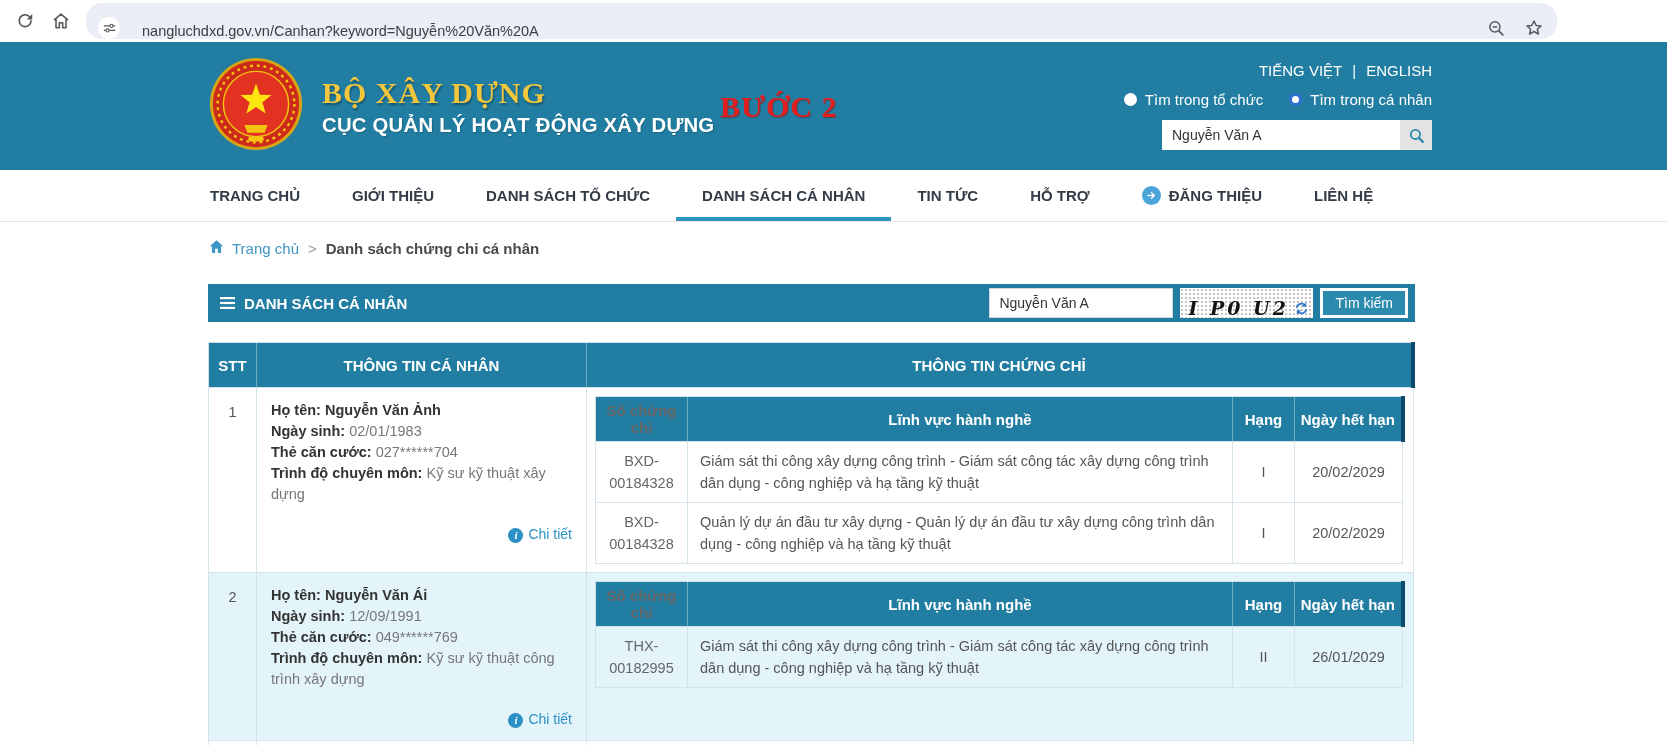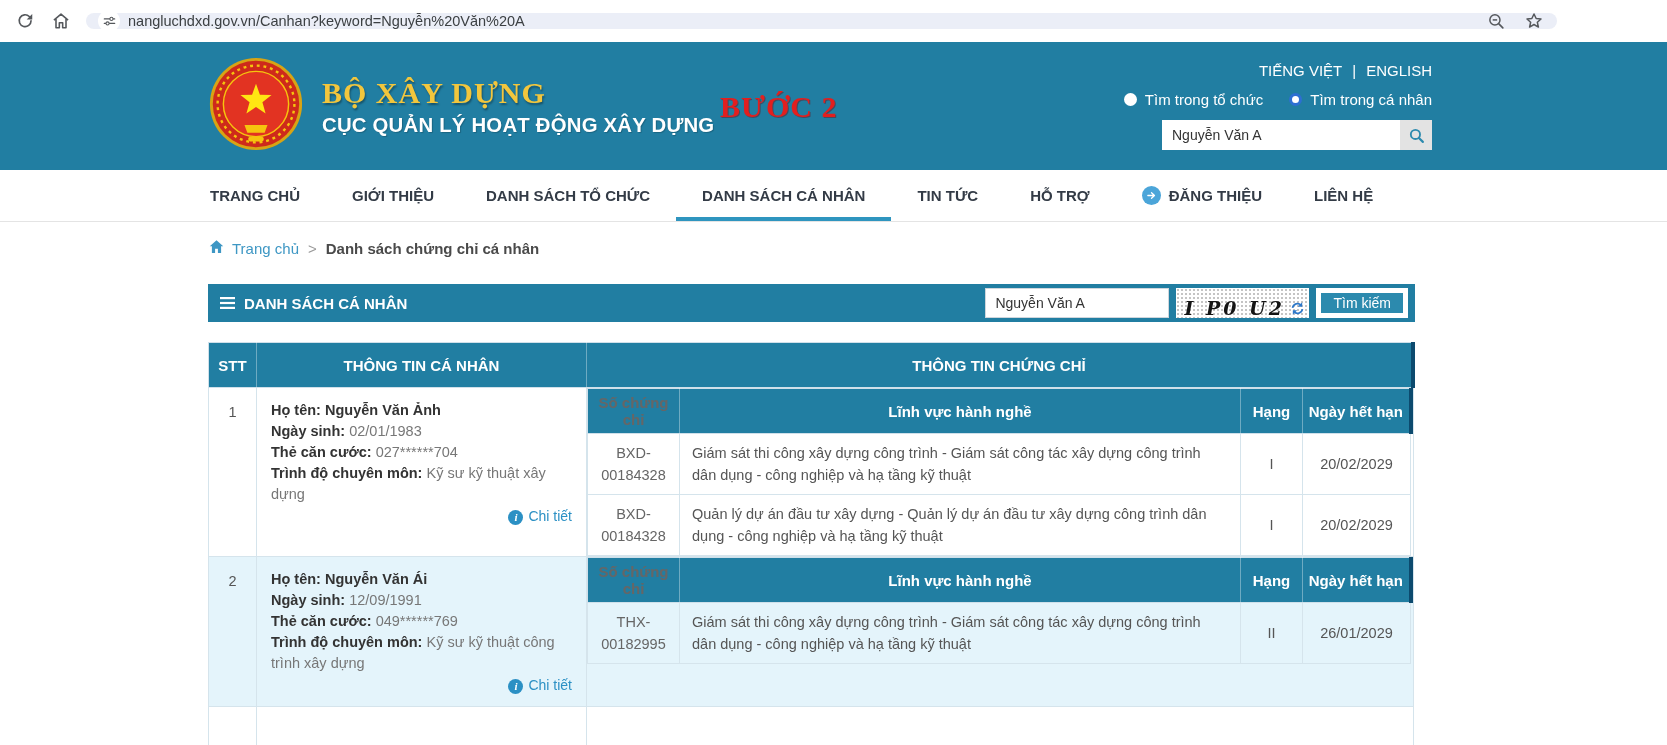--- a/index.html
+++ b/index.html
@@ -2,22 +2,22 @@
 <html><head>
 <meta charset="utf-8">
 <style>
   * { margin:0; padding:0; box-sizing:border-box; }
   html,body { width:1667px; height:745px; overflow:hidden; background:#fff;
     font-family:"Liberation Sans","DejaVu Sans",sans-serif; }
 
   
   .browser { height:42px; background:#fff; display:flex; align-items:center; padding:0 14px; gap:14px; }
   .chrome-icon { width:22px; height:22px; display:flex; align-items:center; justify-content:center; cursor:pointer; }
-  .omnibox { flex:1; height:16px; background:#ebeef7; border-radius:16px; display:flex; align-items:center;
-    padding:0 12px; gap:8px; margin-right:96px; }
+  .omnibox { flex:1; height:36px; background:#ebeef7; border-radius:16px; display:flex; align-items:flex-end;
+    padding:0 12px; gap:22px; margin-right:96px; }
   .site-chip { width:22px; height:22px; border-radius:50%; background:#fff; display:flex; align-items:center; justify-content:center; }
   .url-text { flex:1; font-size:14.5px; color:#3c4043; white-space:nowrap; overflow:hidden; }
   .omni-right { display:flex; gap:16px; align-items:center; }
 
   
   .site-header { height:128px; background:#217EA2; position:relative; }
   .header-inner { width:1224px; margin-left:208px; height:100%; position:relative; display:flex; align-items:center; }
   .brand { display:flex; align-items:center; gap:18px; }
   .brand-t1 { font-family:"Liberation Serif","DejaVu Serif",serif; font-weight:bold; font-size:30px;
     color:#F2C63D; letter-spacing:1px; text-shadow:1px 2px 2px rgba(0,0,0,.35); }
@@ -60,42 +60,42 @@
   .panel-title { color:#fff; font-weight:bold; font-size:15px; display:flex; align-items:center; gap:9px; margin-right:auto; }
   .panel input { height:30px; border:1px solid #cfd6dc; padding:0 9px; font-size:14px; color:#333; width:184px;
     font-family:inherit; outline:none; }
   .panel input::placeholder { color:#9aa0a6; }
   .captcha-box { width:133px; height:30px; background:#fff; display:flex; align-items:center;
     justify-content:space-between; padding:10px 3px 0 8px;
     background-image:radial-gradient(#c4c4c4 0.8px, transparent 0.9px); background-size:4px 4px; }
   .captcha-text { font-family:"DejaVu Serif","Liberation Serif",serif; font-style:italic; font-weight:bold;
     font-size:19px; letter-spacing:3px; color:#141414; white-space:nowrap; }
   .captcha-refresh { cursor:pointer; display:flex; align-items:center; }
-  .search-btn { height:30px; padding:0 12px; background:#2C8AAE; border:5px solid #ffffff; color:#fff; font-size:14px;
+  .search-btn { height:30px; padding:0 12px; background:#2C8AAE; border:3px solid #ffffff; color:#fff; font-size:14px;
     cursor:pointer; font-family:inherit; }
 
   
   .results { width:1207px; margin:20px 0 0 208px; border-collapse:collapse; font-size:14.5px; table-layout:fixed; }
   .results thead th { background:#217EA2; color:#fff; font-size:15px; height:45px;
     border:1px solid #CFE0EA; border-right:1px solid rgba(255,255,255,.35); }
   .results thead th:last-child { border-right:4px solid #0c4a6e; }
   th.col-stt { width:48px; }
   th.col-personal { width:330px; }
   .results tbody td { border:1px solid #D5E4EC; vertical-align:top; }
   tr.alt td { background:#E4F4FB; }
   td.stt { text-align:center; padding-top:16px; color:#555; }
   td.personal { padding:12px 14px 10px 14px; line-height:21px; }
   .plabel, .pname { font-weight:bold; color:#333; }
   .pval { color:#777; }
-  .detail { text-align:right; margin-top:1px; }
+  .detail { text-align:right; margin-top:19px; }
   .info-icon { display:inline-block; width:15px; height:15px; border-radius:50%; background:#2B90C4; color:#fff;
     font-size:11px; font-weight:bold; text-align:center; line-height:15px; margin-right:5px;
     font-family:"Liberation Serif",serif; font-style:italic; }
   .detail a { color:#2B90C4; text-decoration:none; font-size:14px; cursor:pointer; }
-  td.certcell { }
+  td.certcell { padding:8px; }
   .inner { width:100%; border-collapse:collapse; }
   .inner th { border:1px solid #C7DCE6; font-size:15px; color:#333; height:35px; font-weight:bold; background:transparent; }
   .inner td { border:1px solid #C7DCE6; color:#555; padding:8px 12px; line-height:22px; }
   .inner .cno { width:92px; text-align:center; color:#666; vertical-align:middle; overflow-wrap:break-word; }
   .inner .crank { width:62px; text-align:center; vertical-align:middle; }
   .inner .cexp { width:108px; text-align:center; vertical-align:middle; }
   tr.stub td { height:44px; background:#fff; }
 </style>
 </head>
 <body>

